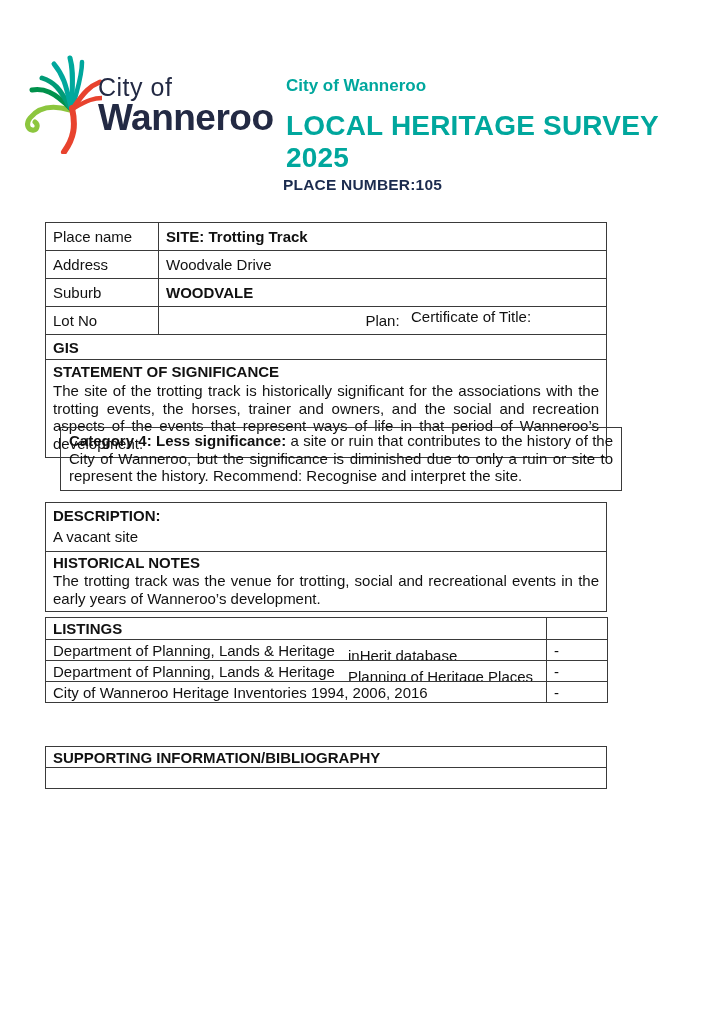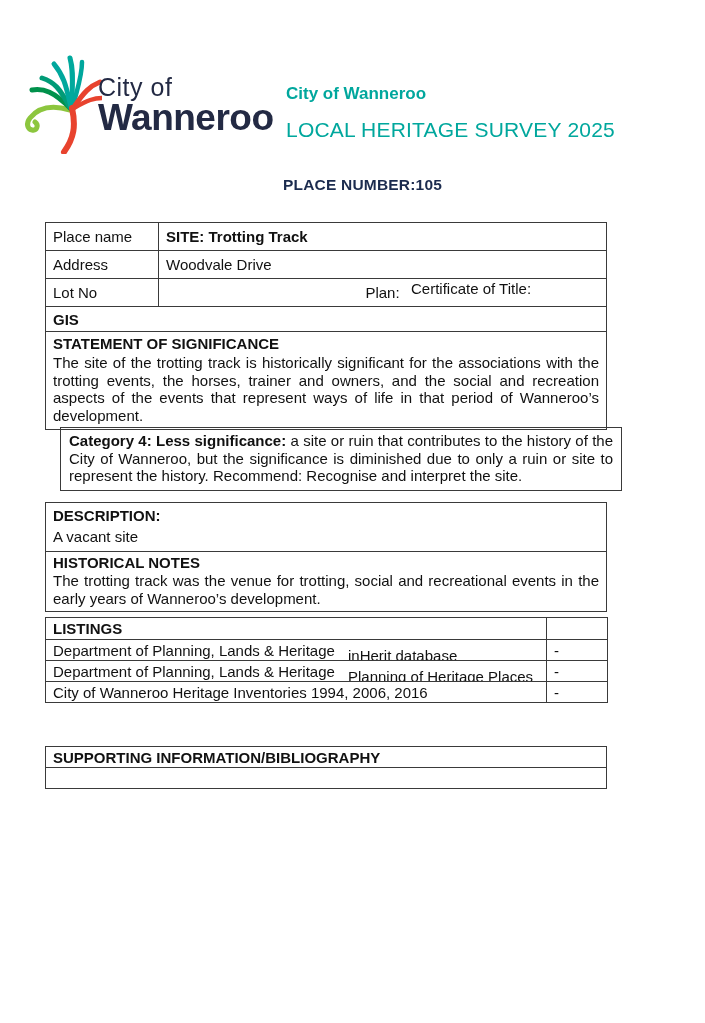--- a/index.html
+++ b/index.html
@@ -21,23 +21,23 @@
     margin-top: 44px;
   }
 
   
   .logo { position: absolute; left: 12px; top: 8px; display: flex; }
   .logo-icon { width: 90px; height: 102px; flex: 0 0 auto; }
   .logo-text { margin-left: -4px; margin-top: 22px; color: var(--logo-navy); }
   .logo-text .l1 { font-size: 25px; font-weight: 500; line-height: 26px; letter-spacing: 0.5px; }
   .logo-text .l2 { font-size: 37px; font-weight: bold; line-height: 36px; letter-spacing: -0.5px; }
 
-  .doc-title { position: absolute; left: 286px; top: 40px; color: var(--teal); }
+  .doc-title { position: absolute; left: 286px; top: 32px; color: var(--teal); }
   .doc-title .t1 { font-size: 17px; font-weight: bold; }
-  .doc-title .t2 { font-size: 21px; font-weight: normal; margin-top: 14px; letter-spacing: 0.2px; }
+  .doc-title .t2 { font-size: 28px; font-weight: bold; margin-top: 14px; letter-spacing: 0.2px; }
 
   .place-number {
     position: absolute; left: 283px; top: 132px;
     color: var(--navy); font-size: 15.5px; font-weight: bold; letter-spacing: 0.2px;
   }
 
   
   table.doc {
     position: absolute; left: 45px; width: 562px;
     border-collapse: collapse; table-layout: fixed;
@@ -119,20 +119,24 @@
     <tbody>
         <tr>
       <td class="lbl">Place name</td>
       <td class="bold">SITE: Trotting Track</td>
     </tr>
     <tr>
       <td class="lbl">Address</td>
       <td>Woodvale Drive</td>
     </tr>
     <tr>
+      <td class="lbl">Suburb</td>
+      <td class="bold">WOODVALE</td>
+    </tr>
+    <tr>
       <td class="lbl">Lot No</td>
       <td class="plan-cell">
         <span>Plan:</span>
         <span class="cot-label">Certificate of Title:</span>
       </td>
     </tr>
     <tr>
       <td colspan="2" class="bold gis-cell">GIS</td>
     </tr>
     <tr>

